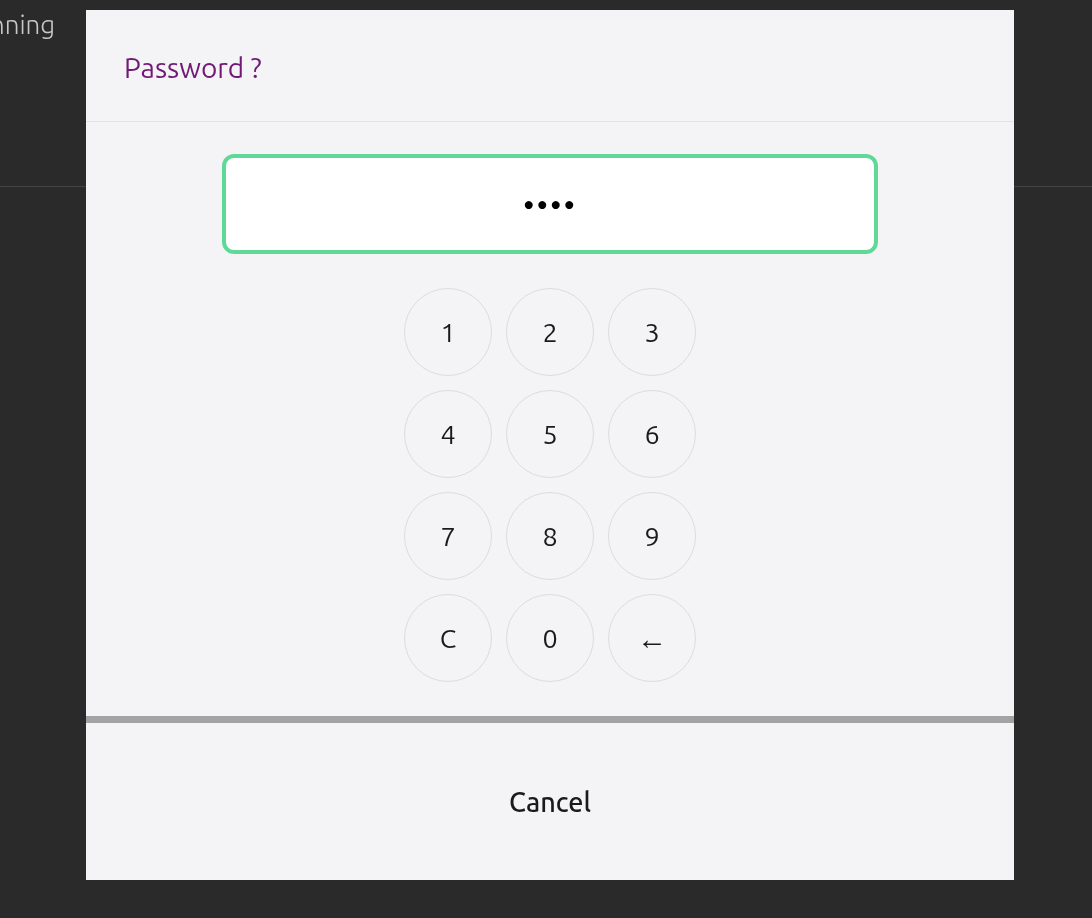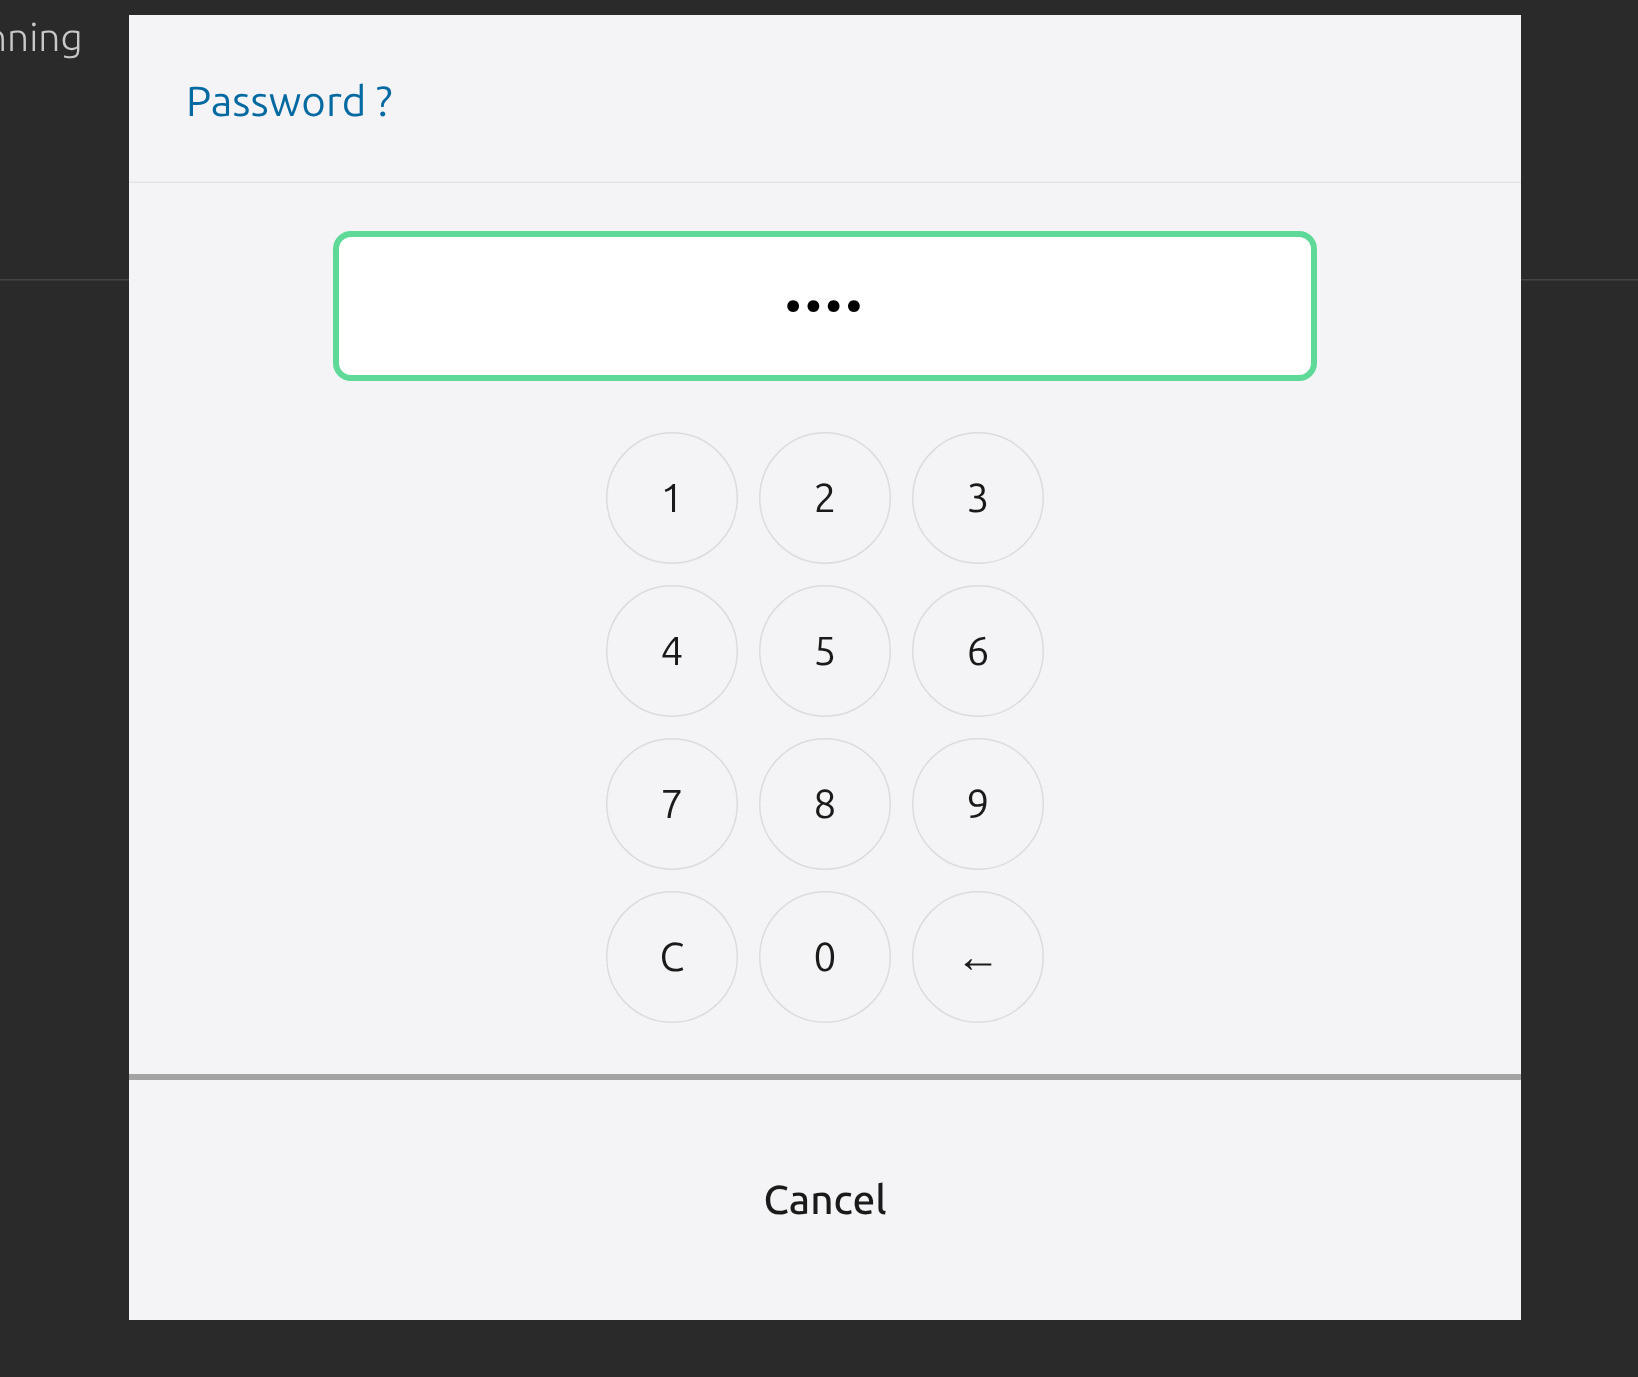--- a/index.html
+++ b/index.html
@@ -41,21 +41,21 @@
       display: flex;
       flex-direction: column;
     }
     .dialog-header {
       padding: 42px 38px 38px 38px;
       border-bottom: 1px solid #e3e3e6;
     }
     .dialog-title {
       font-size: 28px;
       font-weight: 400;
-      color: #0369a1;
+      color: #701a75;
     }
     .dialog-body {
       flex: 1;
       display: flex;
       flex-direction: column;
       align-items: center;
       padding: 32px 0 20px 0;
     }
     .password-input {
       width: 656px;
@@ -89,21 +89,21 @@
       display: flex;
       align-items: center;
       justify-content: center;
       font-family: inherit;
     }
     .key-arrow {
       font-size: 30px;
       font-weight: 600;
     }
     .dialog-footer {
-      border-top: 4px solid #a3a3a3;
+      border-top: 7px solid #a3a3a3;
       display: flex;
       height: 164px;
     }
     .footer-btn {
       flex: 1;
       background: transparent;
       border: none;
       font-size: 27px;
       font-weight: 500;
       color: #1a1a1a;

